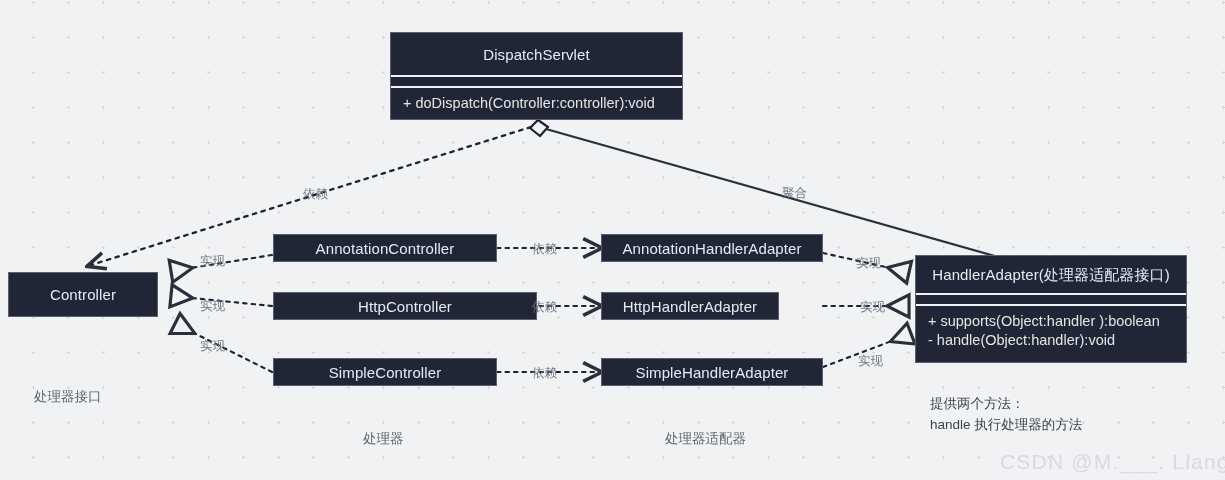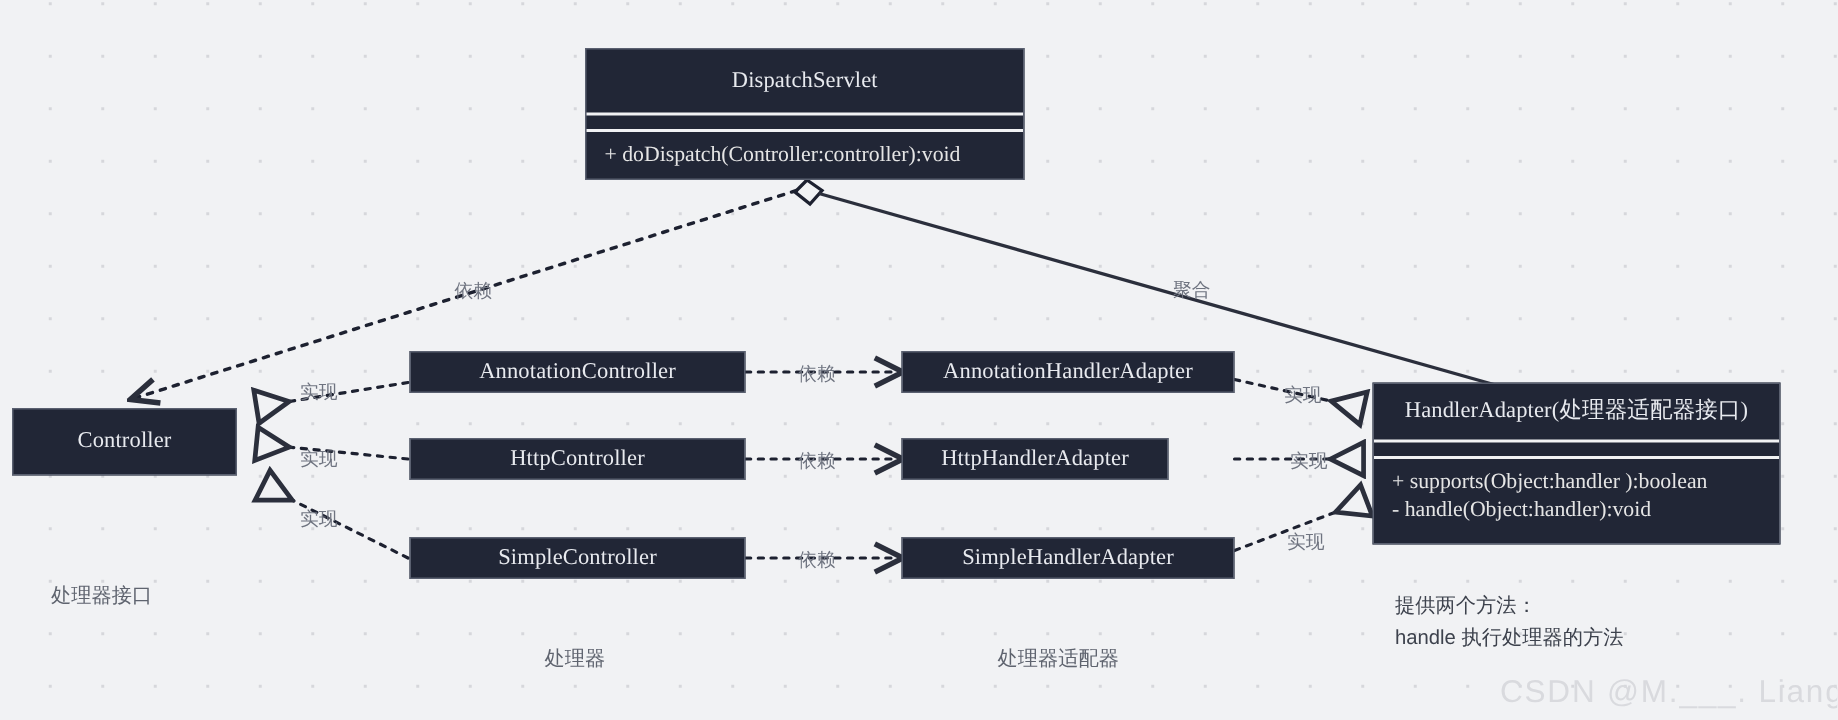--- a/index.html
+++ b/index.html
@@ -26,21 +26,20 @@
     pointer-events: none;
   }
   .uml-box {
     position: absolute;
     background: #212636;
     border: 1px solid #5a6070;
     box-sizing: border-box;
     color: #e8eaef;
     display: flex;
     flex-direction: column;
-    font-family: Liberation Serif, serif;
   }
   .uml-title {
     text-align: center;
     font-size: 15px;
     line-height: 1;
     letter-spacing: .1px;
     padding: 0;
     display: flex;
     align-items: center;
     justify-content: center;
@@ -148,21 +147,21 @@
     </div>
   </div>
 
   <div class="uml-box" style="left:8px; top:272px; width:150px; height:45px;">
     <div class="uml-title" style="height:100%;">Controller</div>
   </div>
 
   <div class="uml-box" style="left:273px; top:234px; width:224px; height:28px;">
     <div class="uml-title" style="height:100%;">AnnotationController</div>
   </div>
-  <div class="uml-box" style="left:273px; top:292px; width:224px; height:28px;">
+  <div class="uml-box" style="left:273px; top:292px; width:264px; height:28px;">
     <div class="uml-title" style="height:100%;">HttpController</div>
   </div>
   <div class="uml-box" style="left:273px; top:358px; width:224px; height:28px;">
     <div class="uml-title" style="height:100%;">SimpleController</div>
   </div>
 
   <div class="uml-box" style="left:601px; top:234px; width:222px; height:28px;">
     <div class="uml-title" style="height:100%;">AnnotationHandlerAdapter</div>
   </div>
   <div class="uml-box" style="left:601px; top:292px; width:178px; height:28px;">

